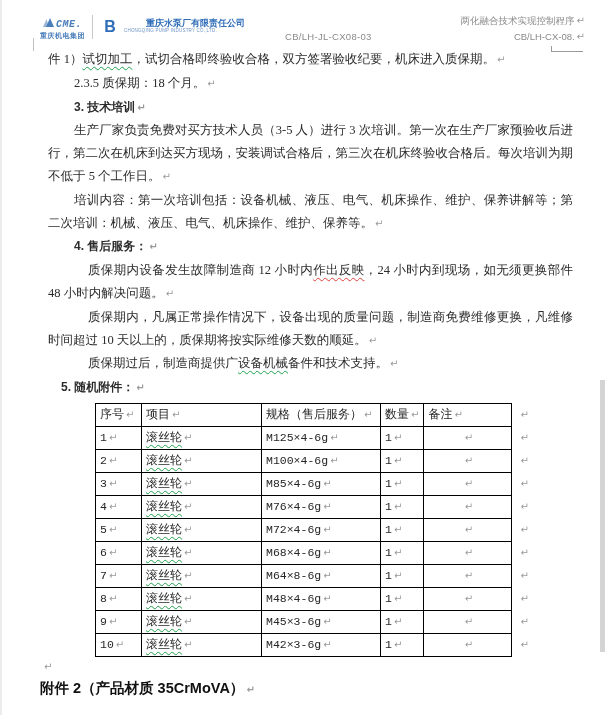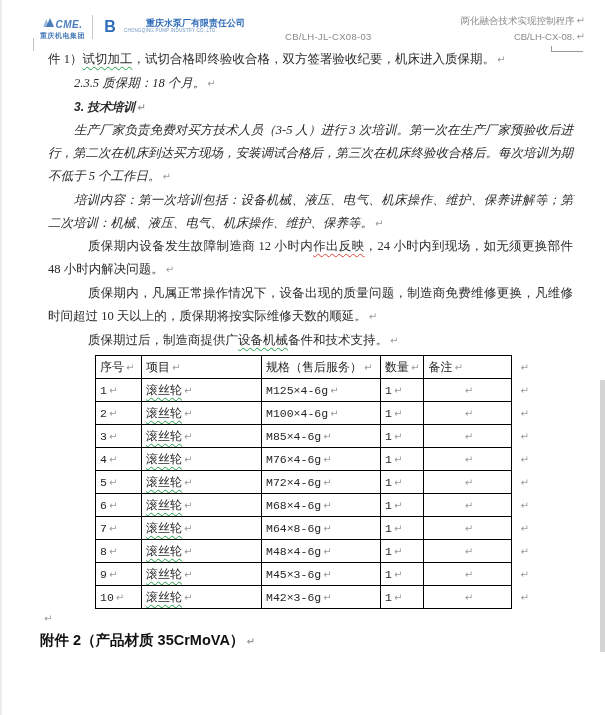--- a/index.html
+++ b/index.html
@@ -11,21 +11,21 @@
   
   .edge-left  { position:absolute; left:0; top:0; bottom:0; width:2px; background:#ececec; }
   .edge-right { position:absolute; right:0; top:380px; height:272px; width:5px; background:#d4d4d4; }
   .crop-mark  { position:absolute; left:33px; top:38px; width:1px; height:13px; background:#c0c0c0; }
 
   
   .header { position:absolute; left:40px; top:12px; right:20px; height:38px; }
   .logo-row { position:absolute; left:0; top:2px; display:flex; align-items:center; gap:7px; }
   .cme-block { display:flex; flex-direction:column; align-items:center; line-height:1; }
   .cme-top { display:flex; align-items:flex-end; gap:2px; }
-  .cme-brand { font-family:Liberation Sans, sans-serif; font-weight:bold; font-style:italic;
+  .cme-brand { font-family:Liberation Mono, monospace; font-weight:bold; font-style:italic;
                font-size:10px; color:#4a7ebb; letter-spacing:0.5px; }
   .cme-sub { font-size:7px; color:#4a7ebb; font-family:"Liberation Sans",sans-serif;
              margin-top:2px; letter-spacing:0.5px; font-weight:bold; }
   .logo-divider { width:1px; height:24px; background:#c9c9c9; }
   .pump-block { display:flex; align-items:center; gap:4px; }
   .pump-icon { width:20px; height:20px; display:flex; align-items:center; justify-content:center;
                font-family:"Liberation Sans",sans-serif; font-weight:bold; font-size:16px;
                color:#2f6db8; }
   .pump-names { display:flex; flex-direction:column; line-height:1.1; }
   .pump-cn { font-size:9px; font-weight:bold; color:#2f6db8; font-family:"Liberation Sans",sans-serif;margin-left:22px; }
@@ -35,21 +35,21 @@
   .right-block { position:absolute; right:0; top:1px; text-align:right; color:#8a8a8a;
                  font-size:9.5px; line-height:16px; font-family:"Liberation Sans",sans-serif; }
   .corner-mark { width:32px; height:6px; border-left:1px solid #9a9a9a; border-bottom:1px solid #9a9a9a;
                  margin-left:auto; margin-right:2px; margin-top:1px; }
 
   
   .content { position:absolute; left:40px; top:48px; width:533px; }
   .para { font-size:12.5px; line-height:22.8px; text-align:justify; color:#2b2b2b;margin-left:8px; }
   .indent-0 { text-indent:0; }
   .indent-1 { text-indent:13px; }
-  .indent-2 { text-indent:26px;font-style:italic; }
+  .indent-2 { text-indent:26px; }
   .indent-3 { text-indent:40px; }
   .bold { font-weight:bold; font-family:"Liberation Sans","DejaVu Sans",sans-serif; font-size:12px; }
   .wavy-green { text-decoration:underline; text-decoration-style:wavy; text-decoration-color:#1fa14a;
                 text-decoration-thickness:1px; text-underline-offset:3px; }
   .wavy-red   { text-decoration:underline; text-decoration-style:wavy; text-decoration-color:#e0403a;
                 text-decoration-thickness:1px; text-underline-offset:3px; }
   .pilcrow { color:#9a9a9a; font-size:10px; font-family:"DejaVu Sans",sans-serif; margin-left:2px; }
 
   
   .table-wrap { margin:3px 0 0 55px; }
@@ -104,23 +104,25 @@
   </div>
 </div>
 
 <div class="content">
   <div>
       <p class="para indent-0"><span>件 1）</span><span class="wavy-green">试切加工</span><span>，试切合格即终验收合格，双方签署验收纪要，机床进入质保期。</span><span class="pilcrow">↵</span></p>
       <p class="para indent-2"><span>2.3.5 质保期：18 个月。</span><span class="pilcrow">↵</span></p>
       <p class="para indent-2 bold"><span>3. 技术培训</span><span class="pilcrow">↵</span></p>
       <p class="para indent-2"><span>生产厂家负责免费对买方技术人员（3-5 人）进行 3 次培训。第一次在生产厂家预验收后进行，第二次在机床到达买方现场，安装调试合格后，第三次在机床终验收合格后。每次培训为期不低于 5 个工作日。</span><span class="pilcrow">↵</span></p>
       <p class="para indent-2"><span>培训内容：第一次培训包括：设备机械、液压、电气、机床操作、维护、保养讲解等；第二次培训：机械、液压、电气、机床操作、维护、保养等。</span><span class="pilcrow">↵</span></p>
+      <p class="para indent-2 bold"><span>4. 售后服务：</span><span class="pilcrow">↵</span></p>
       <p class="para indent-3"><span>质保期内设备发生故障制造商 12 小时内</span><span class="wavy-red">作出反映</span><span>，24 小时内到现场，如无须更换部件 48 小时内解决问题。</span><span class="pilcrow">↵</span></p>
       <p class="para indent-3"><span>质保期内，凡属正常操作情况下，设备出现的质量问题，制造商免费维修更换，凡维修时间超过 10 天以上的，质保期将按实际维修天数的顺延。</span><span class="pilcrow">↵</span></p>
       <p class="para indent-3"><span>质保期过后，制造商提供广</span><span class="wavy-green">设备机械</span><span>备件和技术支持。</span><span class="pilcrow">↵</span></p>
+      <p class="para indent-1 bold"><span>5. 随机附件：</span><span class="pilcrow">↵</span></p>
     </div>
 
   <div class="table-wrap">
     <table>
       <colgroup>
         <col style="width:46px">
           <col style="width:120px">
           <col style="width:119px">
         <col style="width:43px">
           <col style="width:88px">

